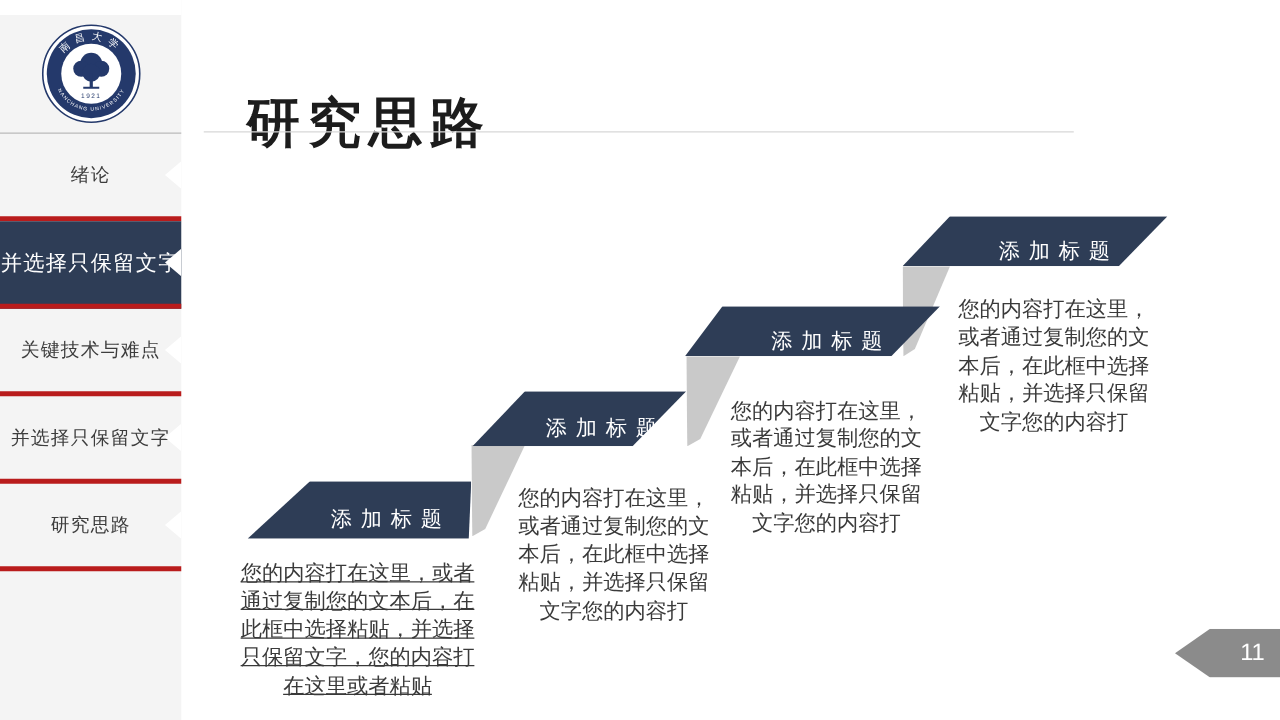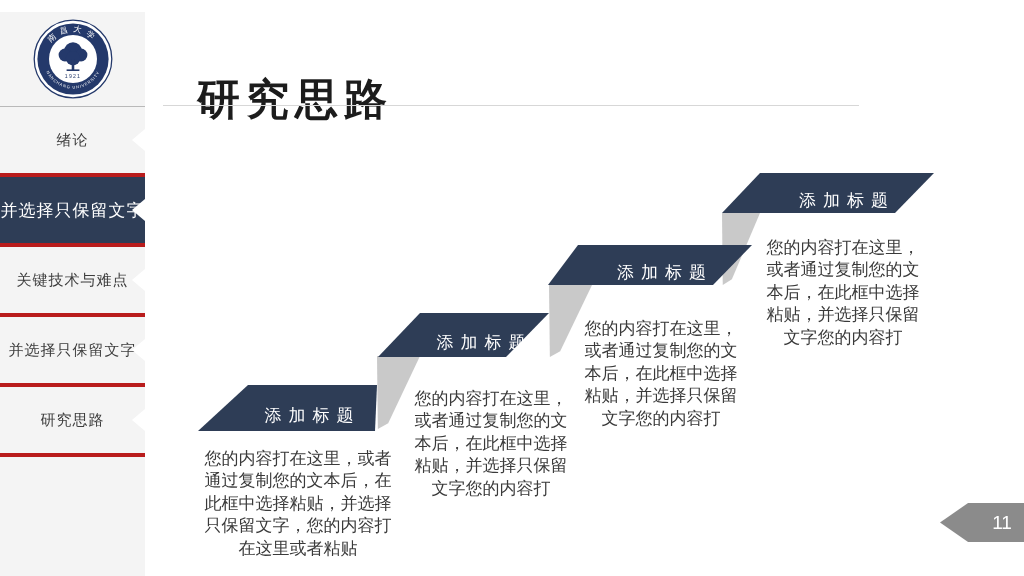--- a/index.html
+++ b/index.html
@@ -41,21 +41,21 @@
   .step4{left:722px;top:173px;width:212px;height:40px;clip-path:polygon(38px 0,212px 0,173px 100%,0 100%);}
   .step-label{position:absolute;inset:0;display:flex;align-items:center;justify-content:center;
               color:#ffffff;font-size:17px;letter-spacing:7px;white-space:nowrap;margin-top:14px;}
   .step1 .step-label{padding-left:50px;}
   .step2 .step-label{padding-left:42px;}
   .step3 .step-label{padding-left:30px;}
   .step4 .step-label{padding-left:38px;}
 
   .step-body{position:absolute;color:#3a3a3a;font-size:17px;line-height:22.4px;
              text-align:center;word-break:break-all;}
-  .body1{left:202px;top:448px;width:192px;}
+  .body1{left:190px;top:448px;width:192px;text-decoration:underline;}
   .body2{left:407px;top:388px;width:168px;}
   .body3{left:577px;top:318px;width:168px;}
   .body4{left:761px;top:237px;width:164px;}
 
   
   .page-badge{position:absolute;left:940px;top:503px;width:84px;height:39px;background:#8b8b8b;
               clip-path:polygon(0 50%,27% 0,100% 0,100% 100%,27% 100%);
               display:flex;align-items:center;justify-content:center;padding-left:20px;
               color:#ffffff;font-size:19px;
               filter:drop-shadow(-3px 3px 4px rgba(0,0,0,0.35));}

